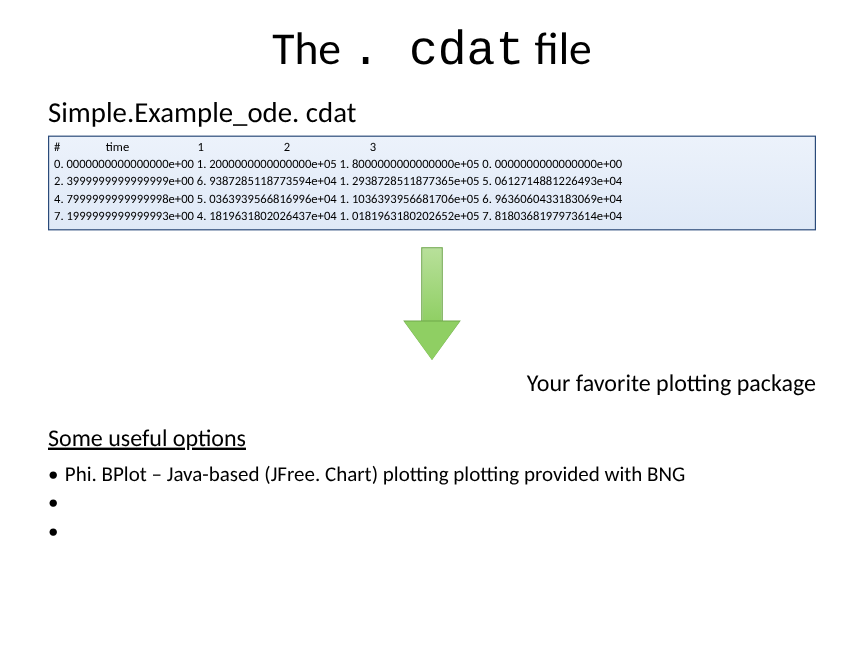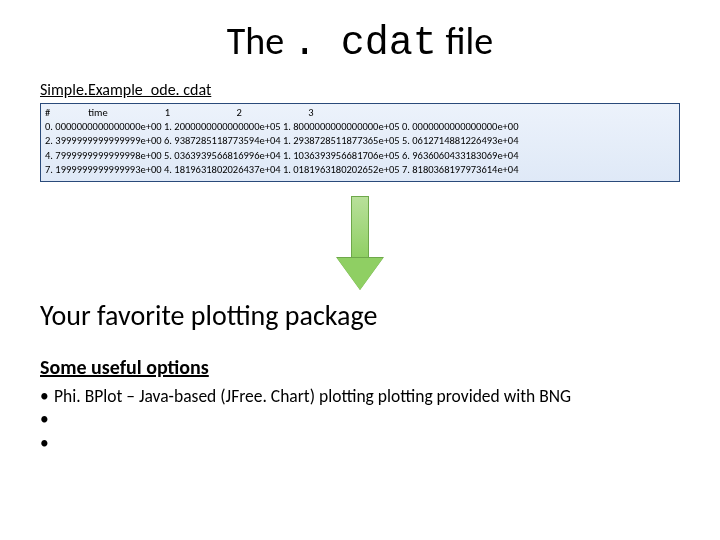--- a/index.html
+++ b/index.html
@@ -23,22 +23,21 @@
     text-align: center;
     font-size: 38px;
     margin: 0 0 14px 0;
     font-weight: 400;
   }
   .title .mono {
     font-family: "Courier New", Courier, monospace;
     font-size: 40px;
   }
   .subheading {
-    font-size: 16px;
-    text-decoration: underline;
+    font-size: 24px;
     margin: 0 0 4px 0;
   }
   .filebox {
     border: 1px solid #2a4a7a;
     background: linear-gradient(#ecf2fb, #dfe9f7);
     font-family: Calibri, Arial, sans-serif;
     font-size: 10.5px;
     line-height: 1.35;
     padding: 2px 4px 4px 4px;
     white-space: pre;
@@ -79,29 +78,28 @@
     position: absolute;
     left: -1px;
     top: 61px;
     width: 0;
     height: 0;
     border-left: 24px solid transparent;
     border-right: 24px solid transparent;
     border-top: 33px solid #6ea84a;
   }
   .center-text {
-    text-align: left;
-    font-size: 28px;
+    text-align: right;
+    font-size: 20px;
     margin: 0 0 22px 0;
   }
   .options-head {
     font-size: 20px;
     text-decoration: underline;
     margin: 0 0 6px 0;
-    font-weight: bold;
   }
   .bullets {
     font-size: 17.5px;
     line-height: 1.35;
   }
   .bullets .row {
     display: flex;
   }
   .bullets .dot {
     width: 14px;

